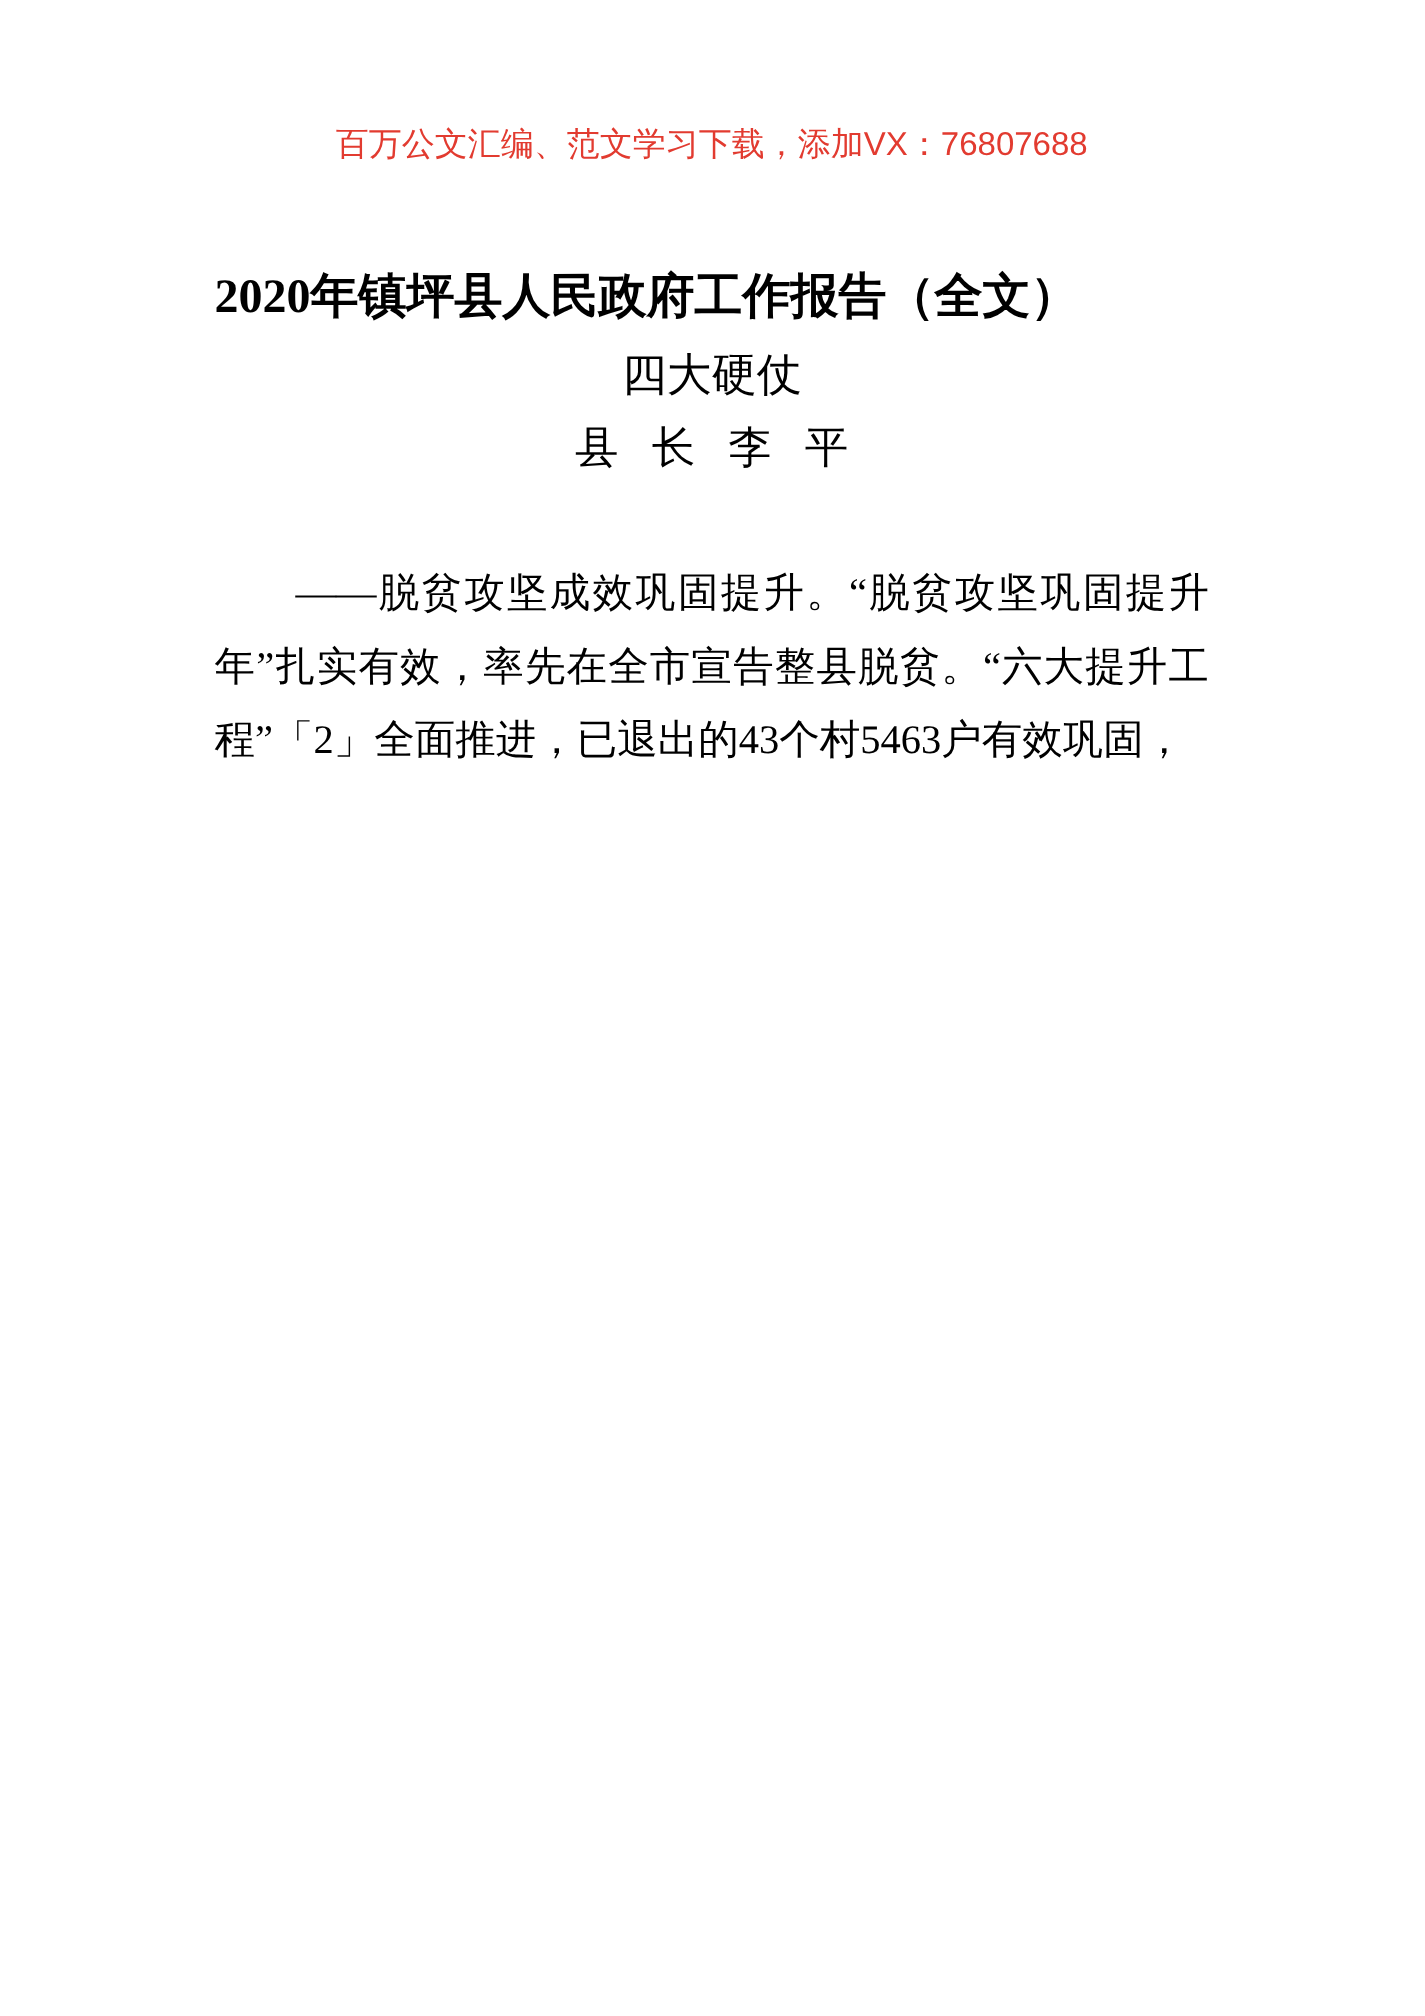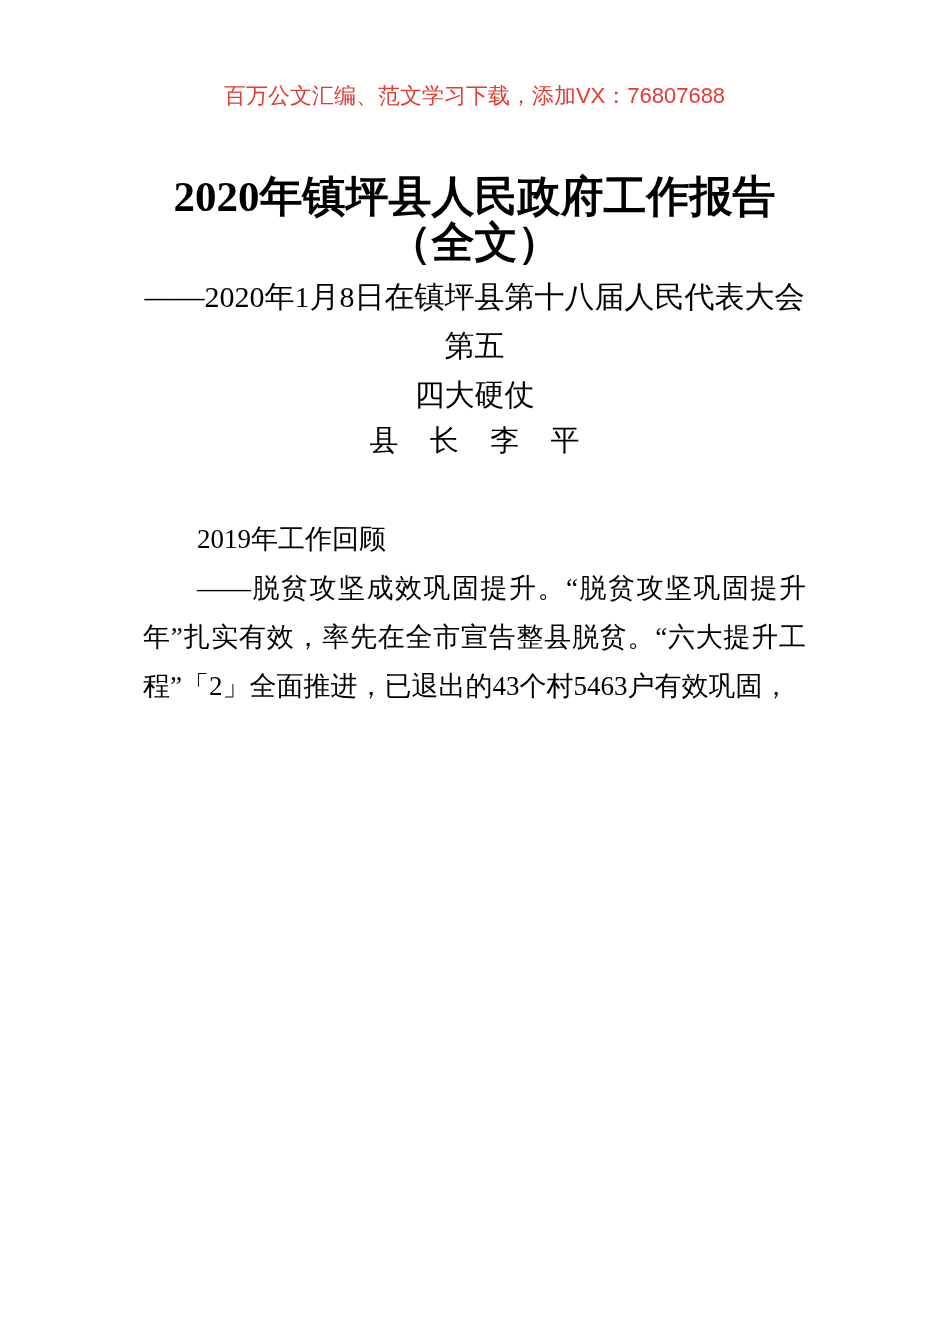--- a/index.html
+++ b/index.html
@@ -20,36 +20,36 @@
   .promo {
     font-family: "Liberation Sans", "DejaVu Sans", sans-serif;
     color: #e23b30;
     font-size: 22px;
     line-height: 24px;
     text-align: center;
     white-space: nowrap;
   }
   .title {
     font-family: "Liberation Serif", "DejaVu Serif", serif;
-    font-size: 43px;
+    font-size: 32px;
     font-weight: bold;
     line-height: 46px;
-    text-align: center;
+    text-align: left;
     margin: 66px 0 0 0;
   }
   .subtitle {
     font-family: "Liberation Serif", "DejaVu Serif", serif;
     font-size: 30px;
     font-weight: normal;
     line-height: 49px;
     text-align: center;
     margin-top: 6px;
   }
   .signature {
-    font-family: Liberation Mono, monospace;
+    font-family: Liberation Sans, sans-serif;
     font-size: 29px;
     line-height: 40px;
     text-align: center;
     margin-top: 4px;
     word-spacing: 14px;
   }
   .doc-body {
     margin-top: 52px;
     font-family: "Liberation Serif", "DejaVu Serif", serif;
     font-size: 27px;
@@ -68,24 +68,22 @@
 </head>
 <body>
 
 <div class="page">
 
   <div class="promo">百万公文汇编、范文学习下载，添加VX：76807688</div>
 
   <h1 class="title">2020年镇坪县人民政府工作报告（全文）</h1>
 
   <div class="subtitle">
-    <div>——2020年1月8日在镇坪县第十八届人民代表大会第五</div>
     <div>四大硬仗</div>
   </div>
 
   <div class="signature">县 长 李 平</div>
 
   <div class="doc-body">
-    <p>2019年工作回顾</p>
     <p>——脱贫攻坚成效巩固提升。“脱贫攻坚巩固提升年”扎实有效，率先在全市宣告整县脱贫。“六大提升工程”「2」全面推进，已退出的43个村5463户有效巩固，</p>
   </div>
 
 </div>
 
 </body></html>

